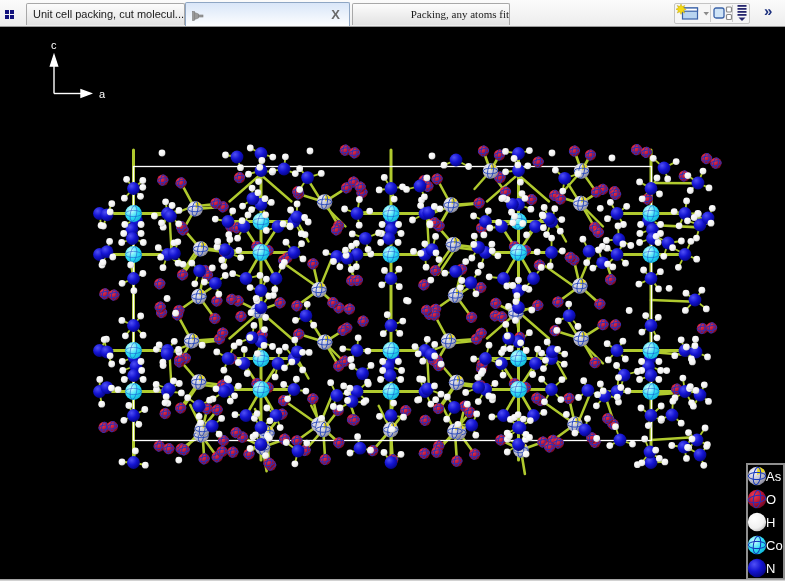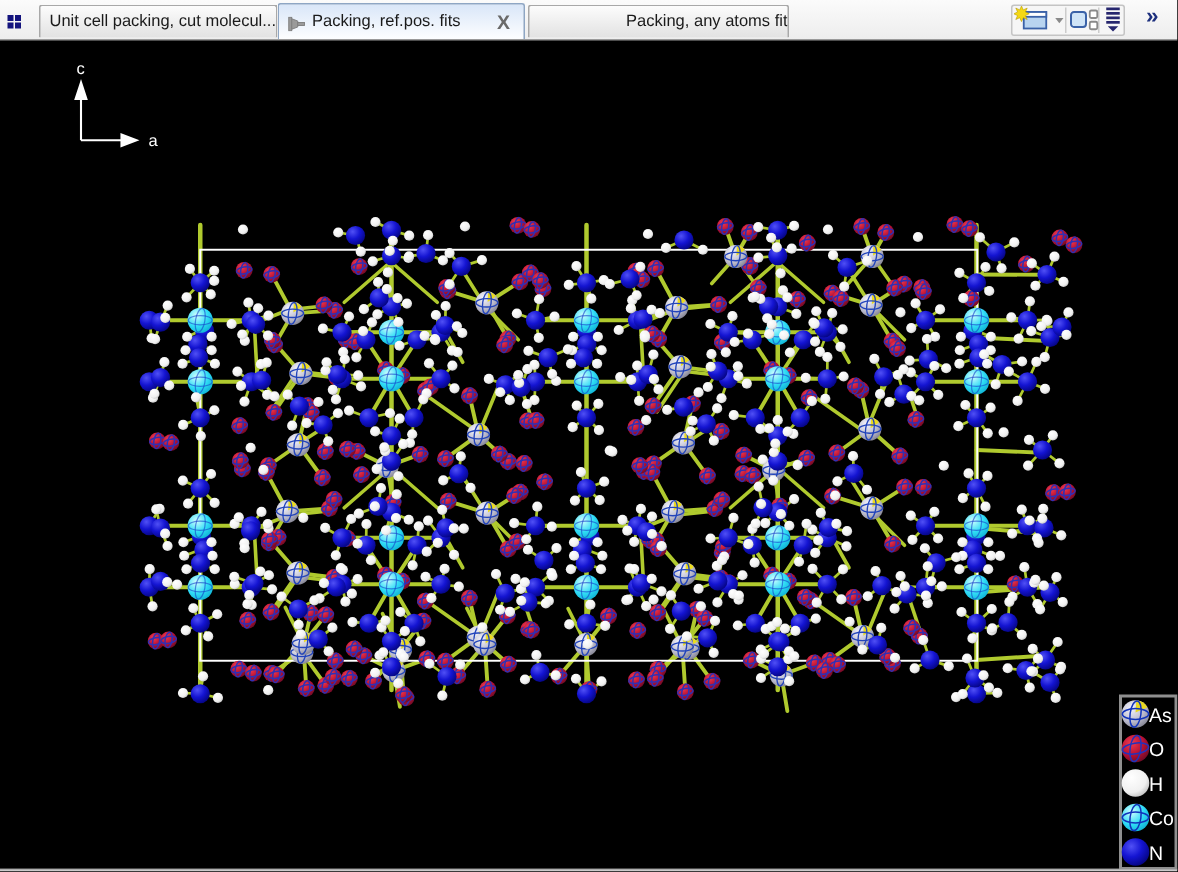--- a/index.html
+++ b/index.html
@@ -1875,24 +1875,23 @@
   <div class="sq" style="left:10px;top:15px"></div>
   <div class="tab" style="left:26px;width:159px;">Unit cell packing, cut molecul...</div>
   <div class="tab active" style="left:185px;width:165px;">
     <svg width="12" height="10" style="position:absolute;left:6px;top:8px" viewBox="0 0 12 10">
           <g fill="#9a9a9a" stroke="#7c7c7c" stroke-width="0.6">
             <rect x="0.5" y="0.5" width="2" height="9"></rect>
             <path d="M2.5 1.5 L6.5 3 L6.5 7 L2.5 8.5 Z"></path>
             <rect x="6.5" y="4" width="4.5" height="2"></rect>
           </g>
         </svg>
-    <span style="position:absolute;left:22px;top:1px">Packing, ref.pos. fits</span>
     <span style="position:absolute;right:9px;top:1px;color:#6a6a6a;font-weight:bold;font-size:13px">X</span>
   </div>
-  <div class="tab" style="left:352px;width:174px;">Packing, any atoms fit</div>
+  <div class="tab" style="left:352px;width:158px;font-family:Liberation Serif, serif;">Packing, any atoms fit</div>
   <div style="position:absolute;left:674px;top:3px;width:76px;height:21px;background:#f6f6f6;border:1px solid #c4c4c4;border-radius:2px;"></div>
   <div style="position:absolute;left:710px;top:5px;width:1px;height:17px;background:#cccccc"></div>
   <div style="position:absolute;left:732px;top:5px;width:1px;height:17px;background:#cccccc"></div>
   <svg width="34" height="18" style="position:absolute;left:676px;top:4px" viewBox="0 0 34 18">
     <rect x="6.5" y="4" width="15" height="11" fill="#b8d4f0" stroke="#3a62a8" stroke-width="1.2"></rect>
     <rect x="6.5" y="4" width="15" height="3.2" fill="#ffffff" stroke="#3a62a8" stroke-width="1.2"></rect>
     <path d="M5 0 l1.2 2.6 2.6-1.2 -1.2 2.6 2.6 1.2 -2.6 1.2 1.2 2.6 -2.6-1.2 -1.2 2.6 -1.2-2.6 -2.6 1.2 1.2-2.6 -2.6-1.2 2.6-1.2 -1.2-2.6 2.6 1.2z" fill="#f4d813" stroke="#b89c00" stroke-width="0.4"></path>
     <polygon points="27.5,8 33,8 30.2,11.5" fill="#8a8a8a"></polygon>
   </svg>
   <svg width="20" height="15" style="position:absolute;left:713px;top:6px" viewBox="0 0 20 15">

